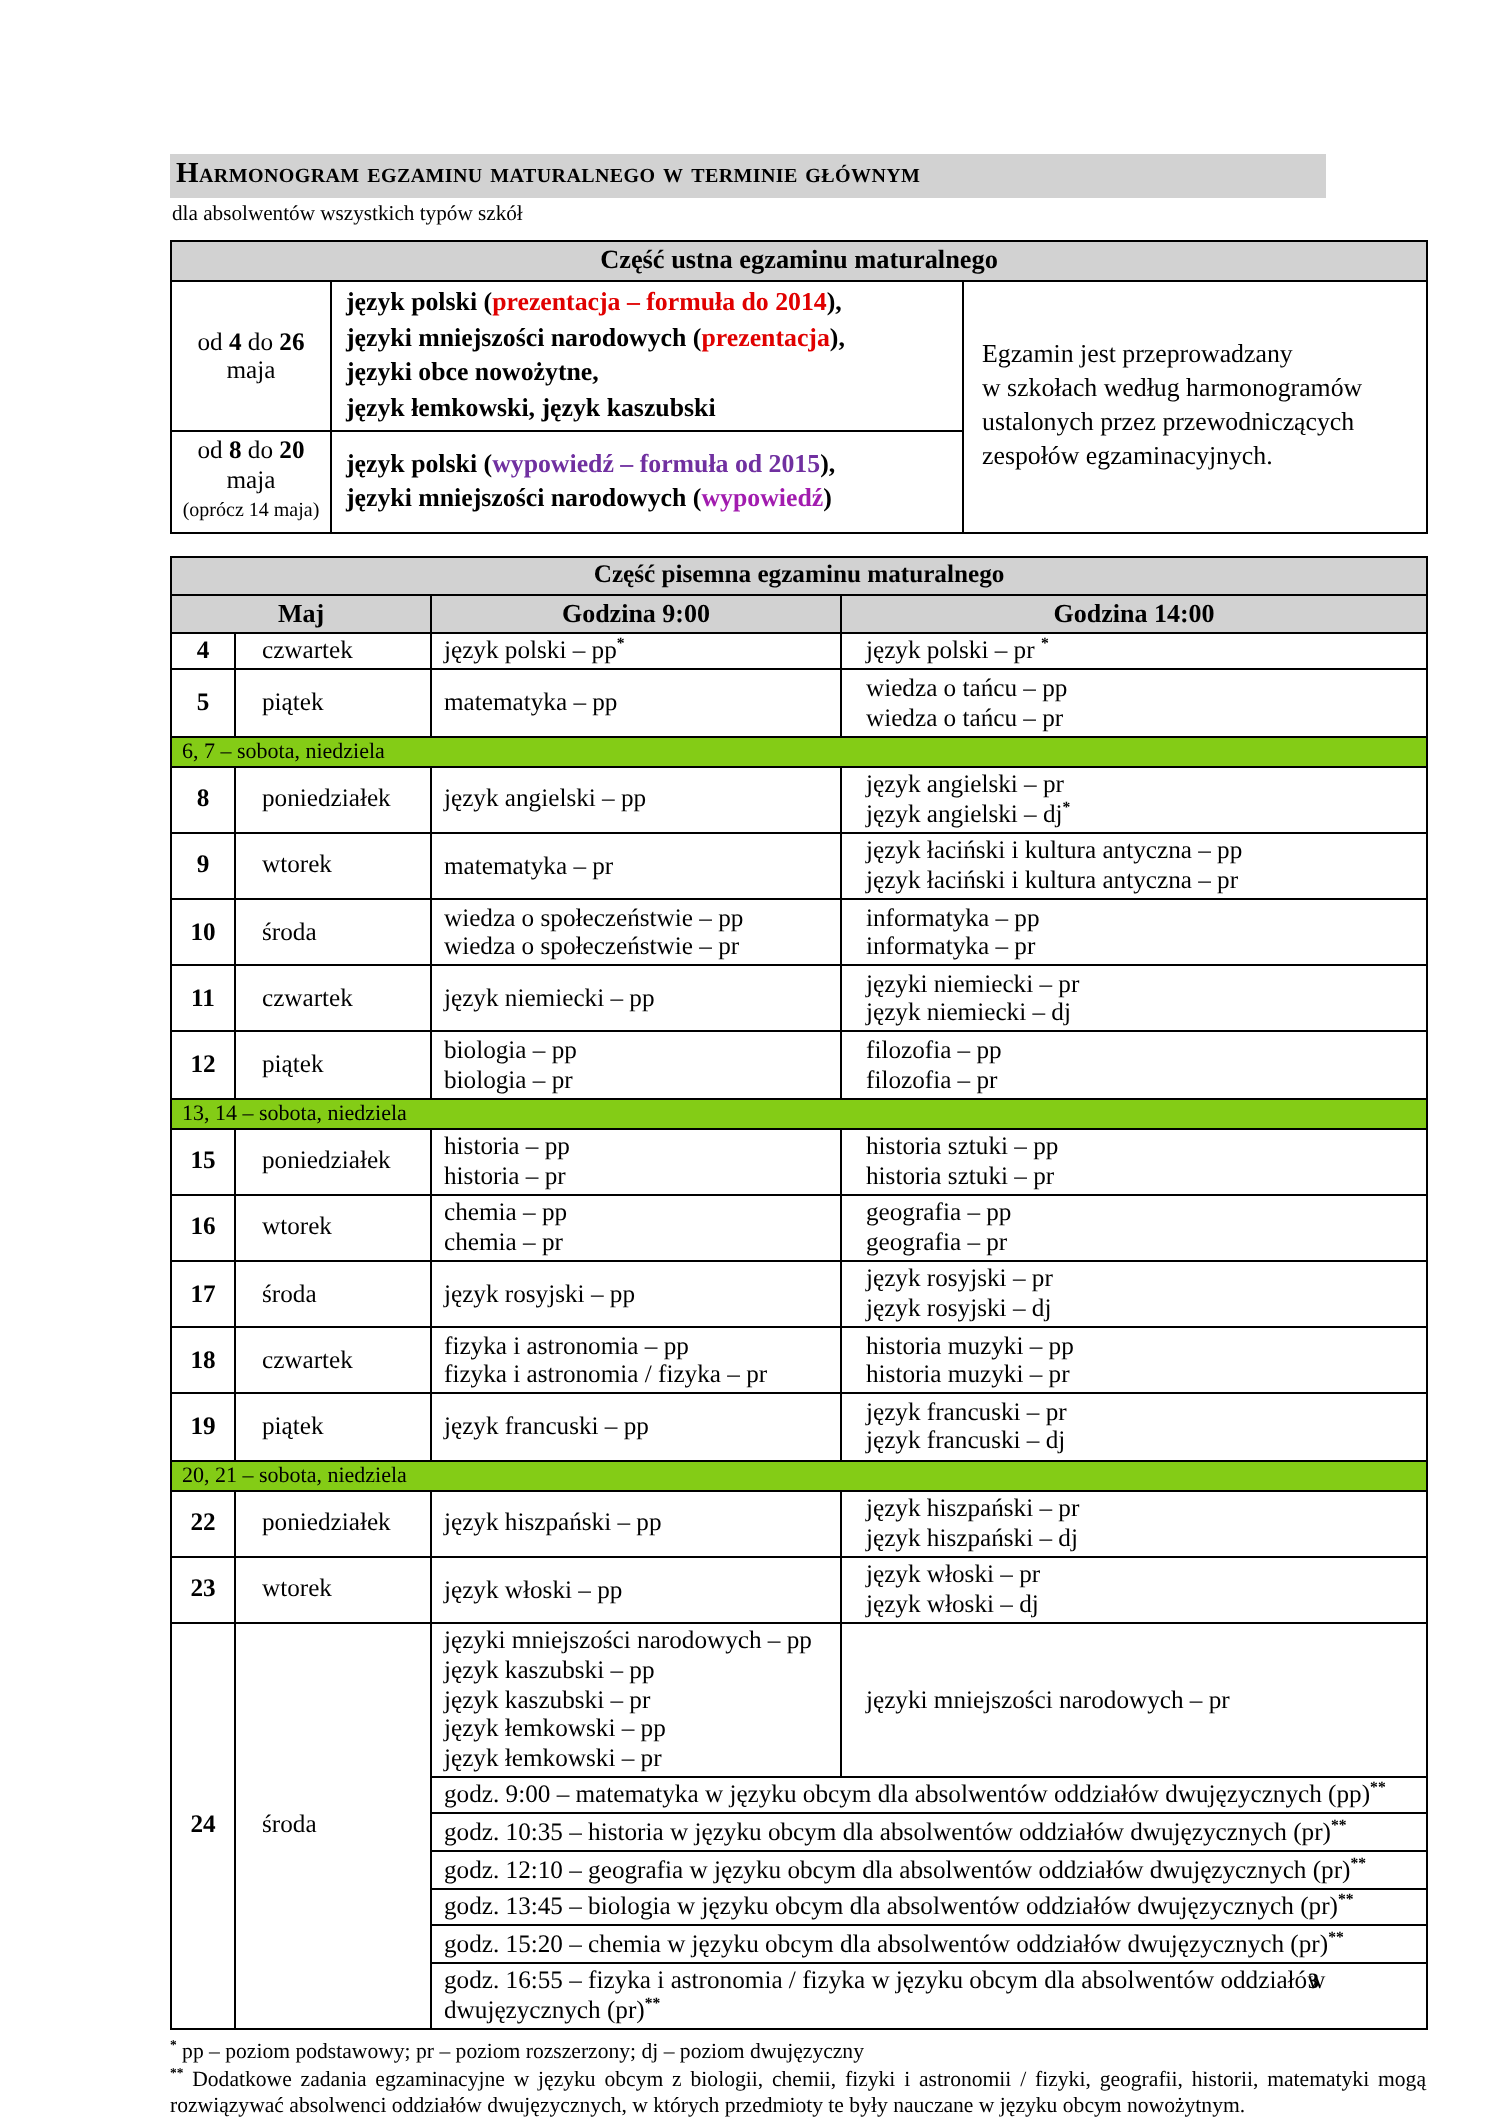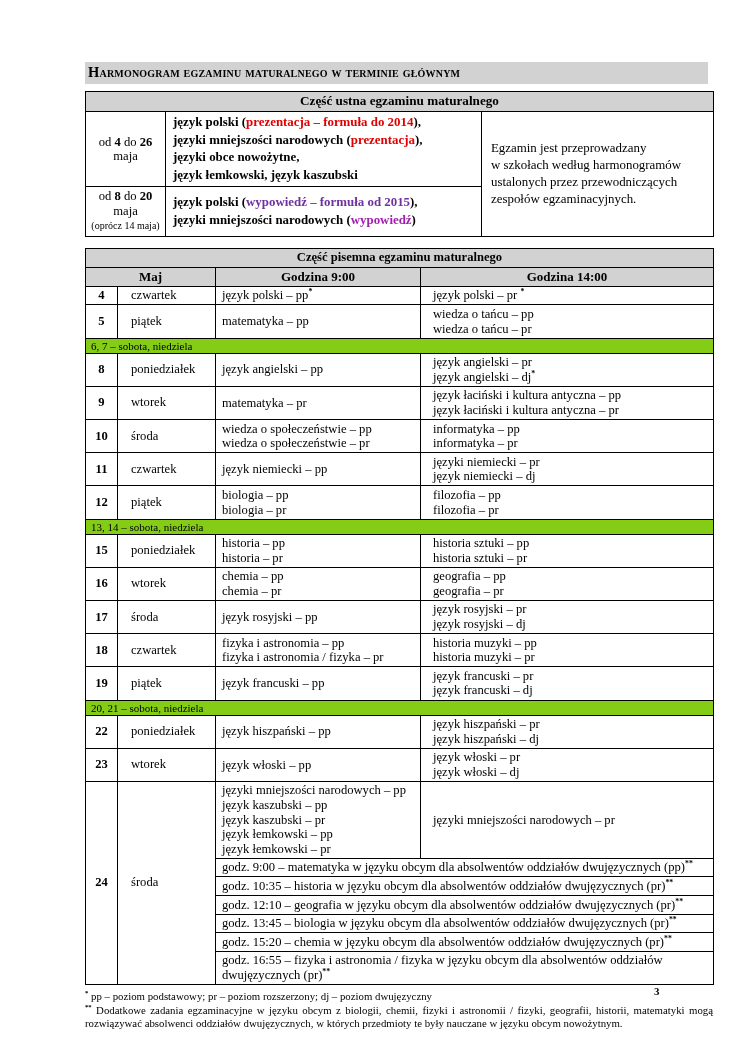--- a/index.html
+++ b/index.html
@@ -7,26 +7,27 @@
   body {
     width: 751px; height: 1063px;
     position: relative;
     font-family: "Liberation Serif", "DejaVu Serif", serif;
     color: #000;
   }
   .content { position: absolute; left: 85px; top: 62px; width: 628px; }
 
   .title {
     background: #d2d2d2;
-    width: 623px;
+    width: 578px;
     font-variant: small-caps;
     font-weight: bold;
     font-size: 14.5px;
     letter-spacing: 0.2px;
     padding: 2px 2px 3px 3px;
+    margin-top: 15px;
   }
   .subtitle { font-size: 10.6px; margin: 3px 0 7px 1px; }
 
   table { border-collapse: collapse; table-layout: fixed; width: 628px; }
   td, th { border: 1.5px solid #000; vertical-align: middle; }
 
   .caption {
     background: #d2d2d2; font-weight: bold; text-align: center;
     font-size: 13.2px; padding: 1px 0 2px;
   }
@@ -59,20 +60,21 @@
     position: absolute; left: 654px; top: 985px;
     font-weight: bold; font-size: 11px;
   }
 </style>
 </head>
 <body>
 
 <div class="content">
 
   <div class="title">Harmonogram egzaminu maturalnego w terminie głównym</div>
+  <div class="subtitle">dla absolwentów wszystkich typów szkół</div>
 
   <table class="oral">
     <colgroup>
         <col style="width:80px">
         <col style="width:316px">
         <col style="width:232px">
       </colgroup>
     <thead>
       <tr>
         <th colspan="3" class="caption">Część ustna egzaminu maturalnego</th>

